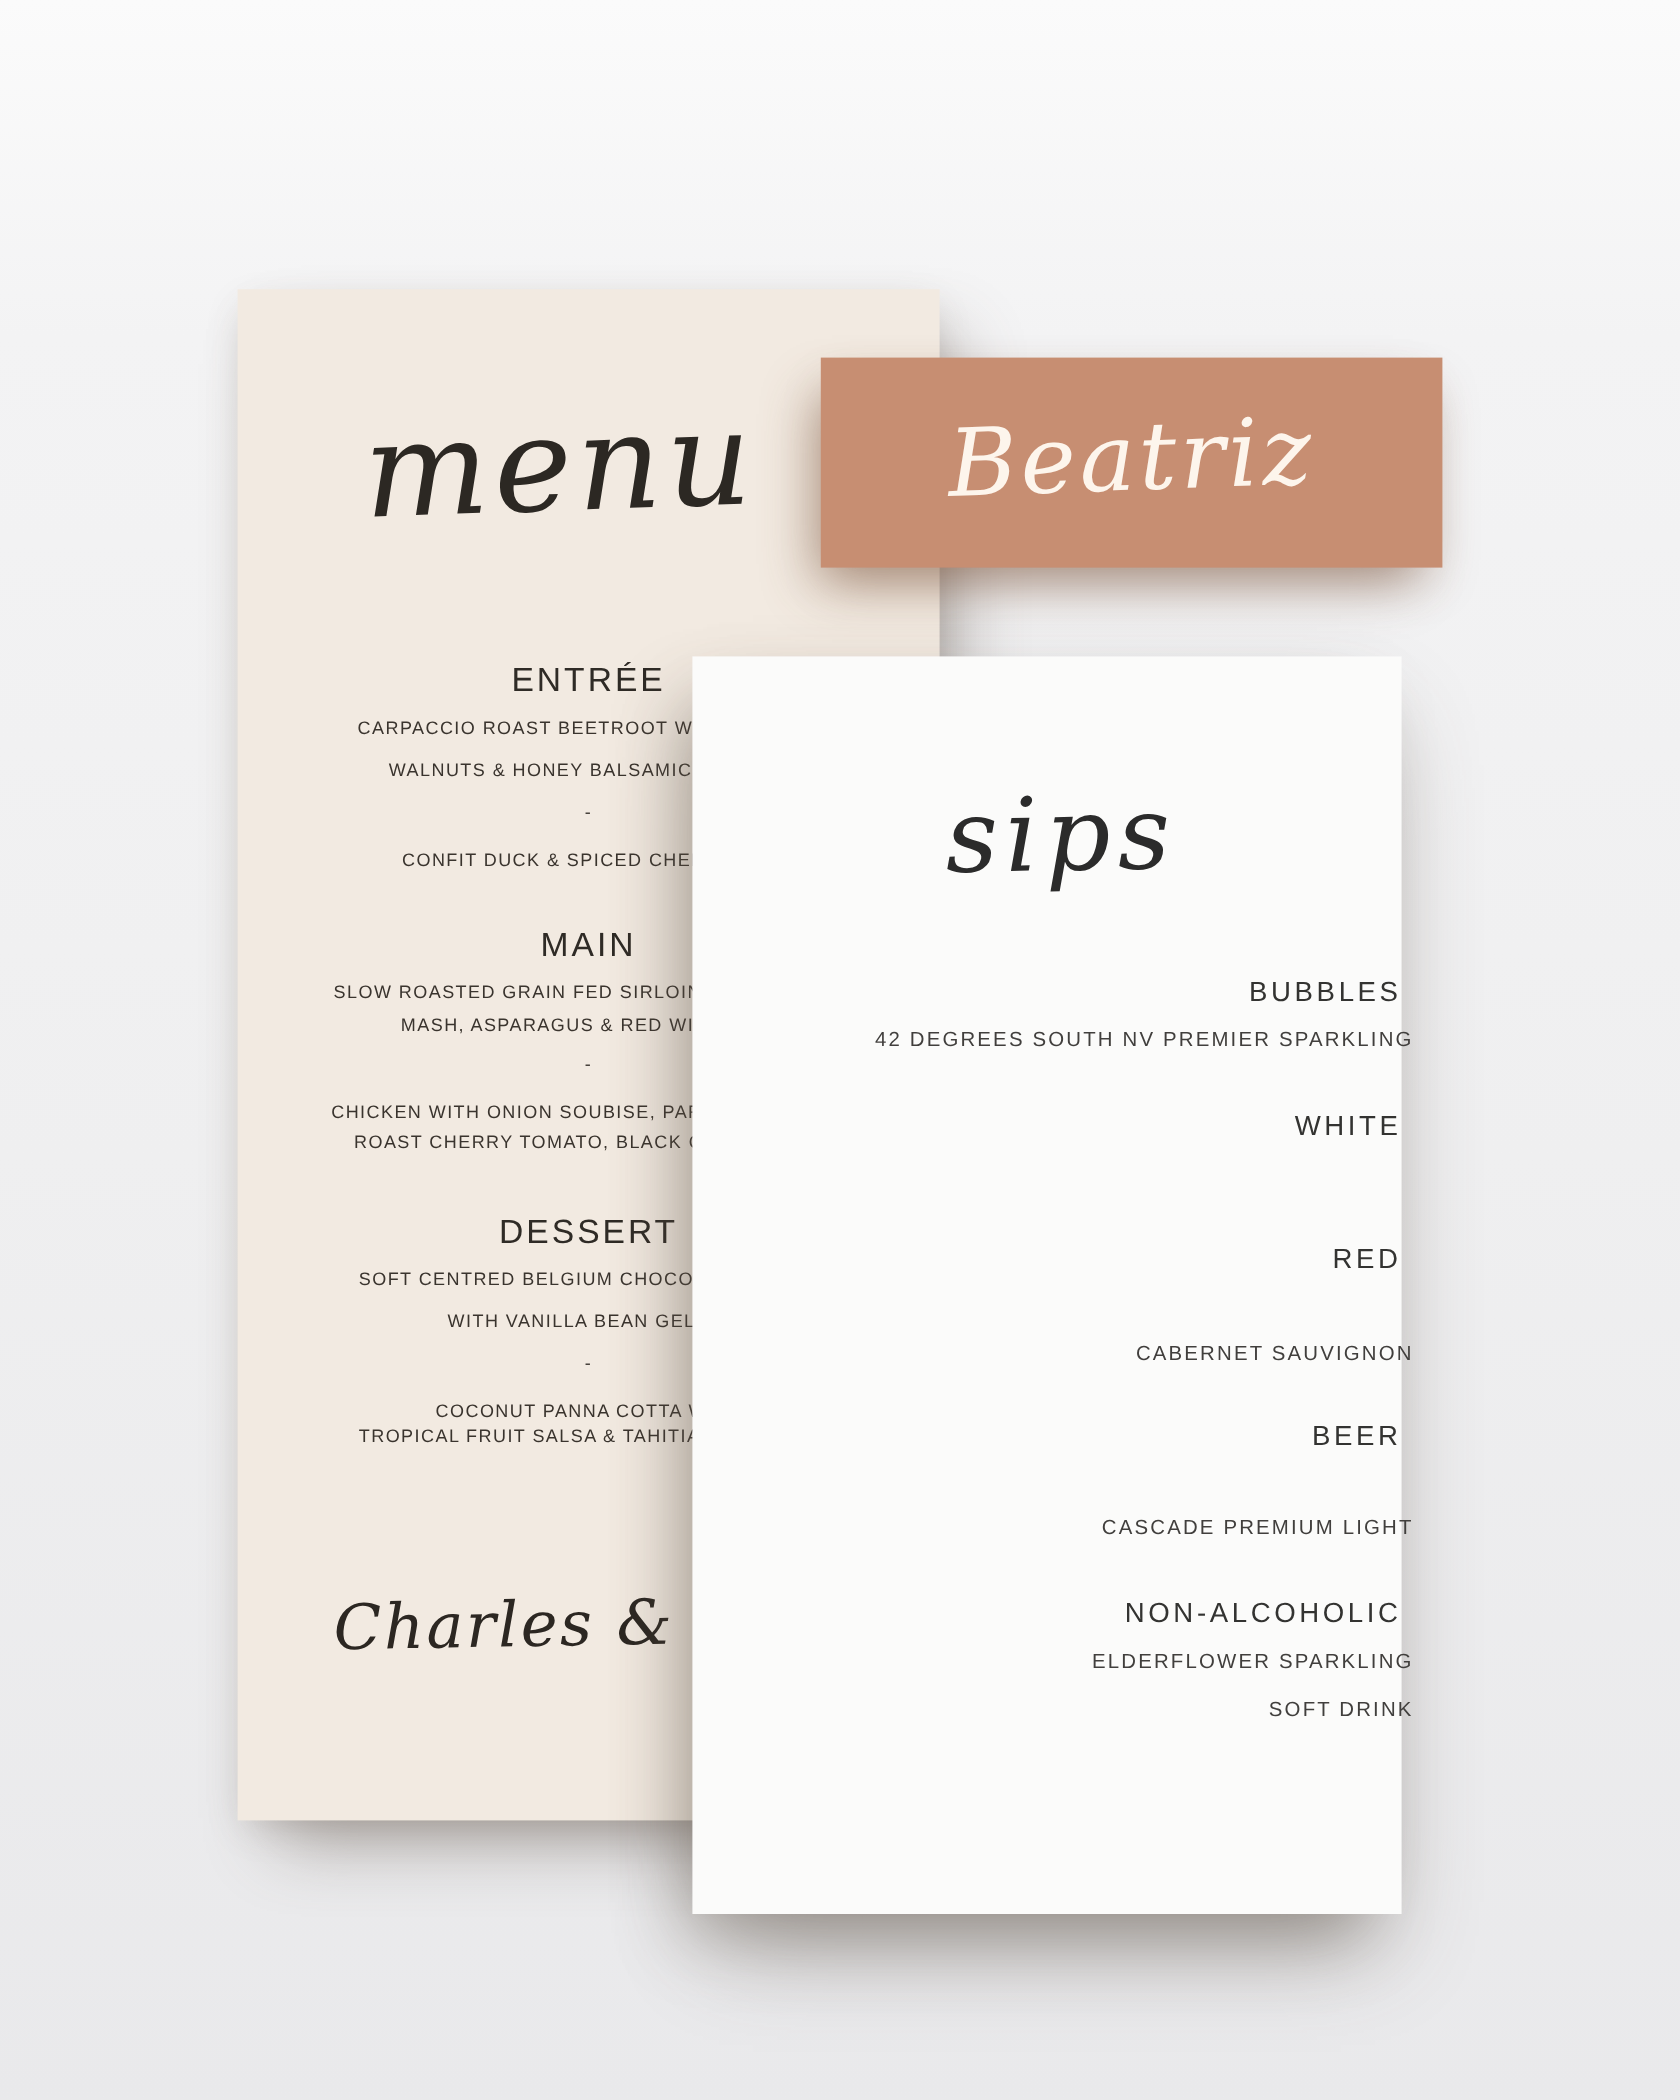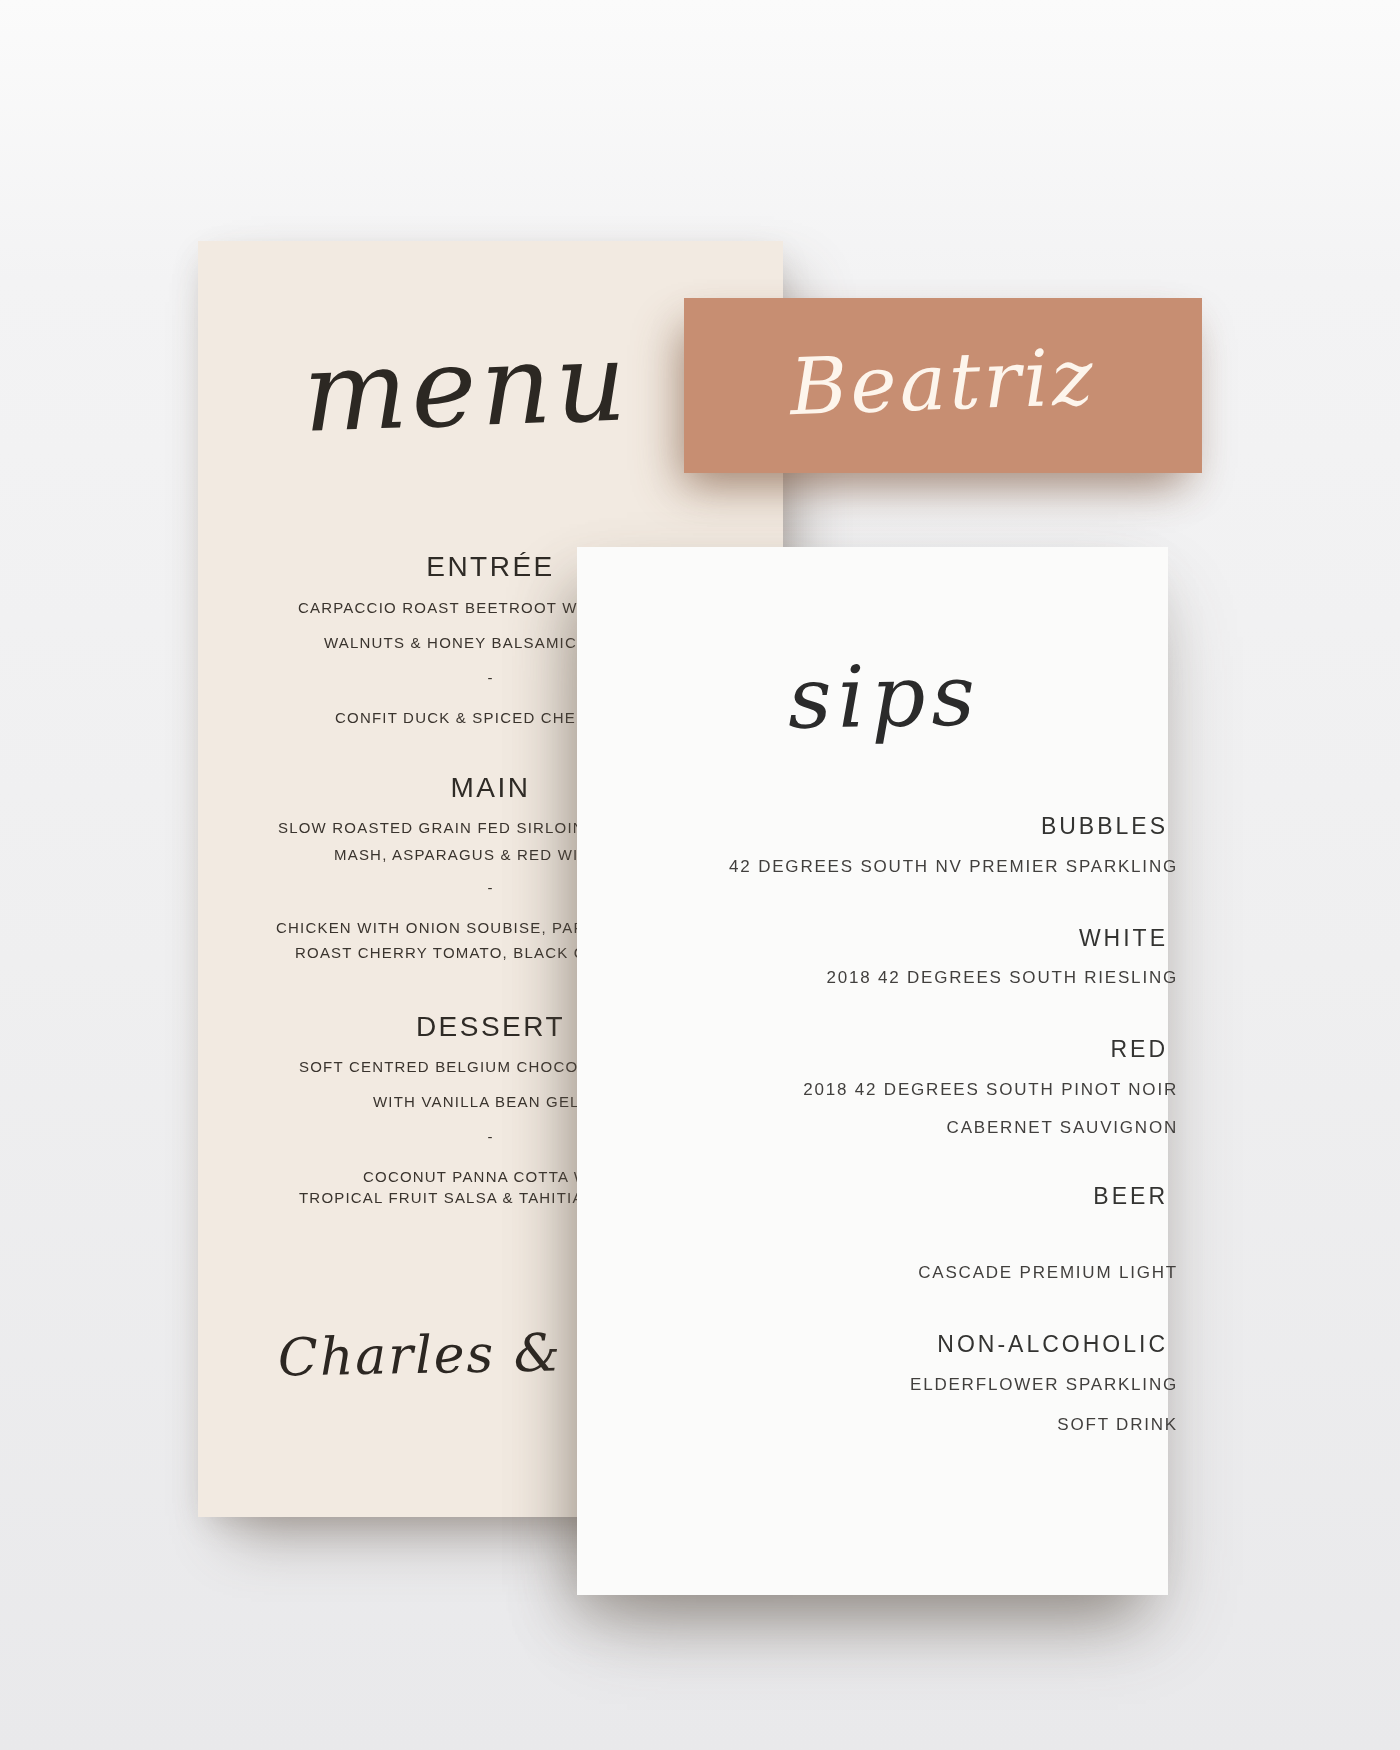--- a/index.html
+++ b/index.html
@@ -111,24 +111,22 @@
     <div class="script guest-name">Beatriz</div>
   </div>
 
   <div class="card drinks-card">
     <div class="script sips-title">sips</div>
 
     <div class="s-heading" style="top:268px">BUBBLES</div>
     <div class="s-line" style="top:311px">42 DEGREES SOUTH NV PREMIER SPARKLING</div>
 
     <div class="s-heading" style="top:380px">WHITE</div>
-    <div class="s-line" style="top:422px">2018 42 DEGREES SOUTH RIESLING</div>
 
     <div class="s-heading" style="top:491px">RED</div>
-    <div class="s-line" style="top:534px">2018 42 DEGREES SOUTH PINOT NOIR</div>
     <div class="s-line" style="top:572px">CABERNET SAUVIGNON</div>
 
     <div class="s-heading" style="top:638px">BEER</div>
     <div class="s-line" style="top:717px">CASCADE PREMIUM LIGHT</div>
 
     <div class="s-heading" style="top:786px">NON-ALCOHOLIC</div>
     <div class="s-line" style="top:869px">SOFT DRINK</div>
     <div class="s-line" style="top:829px">ELDERFLOWER SPARKLING</div>
   </div>
 

